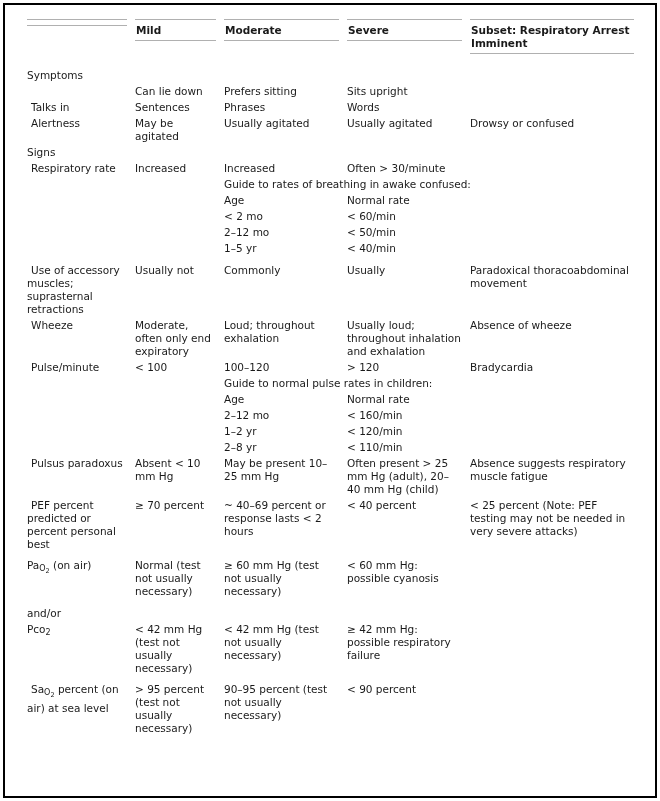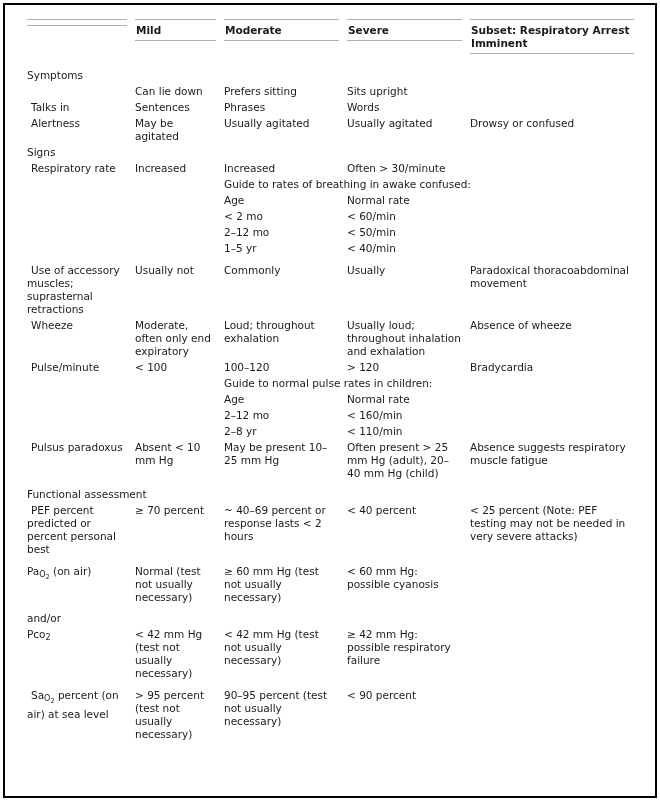--- a/index.html
+++ b/index.html
@@ -190,33 +190,37 @@
         <tr>
           <td></td>
           <td></td>
           <td>2–12 mo</td>
           <td>&lt; 160/min</td>
           <td></td>
         </tr>
         <tr>
           <td></td>
           <td></td>
+          <td>1–2 yr</td>
+          <td>&lt; 120/min</td>
+          <td></td>
+        </tr>
+        <tr>
+          <td></td>
+          <td></td>
           <td>2–8 yr</td>
           <td>&lt; 110/min</td>
           <td></td>
         </tr>
         <tr>
           <td class="indent">Pulsus paradoxus</td>
           <td>Absent &lt; 10 mm Hg</td>
           <td>May be present 10–25 mm Hg</td>
           <td>Often present &gt; 25 mm Hg (adult), 20–40 mm Hg (child)</td>
           <td>Absence suggests respiratory muscle fatigue</td>
-        </tr>
-        <tr class="gap">
-          <td class="section" colspan="5">Functional assessment</td>
         </tr>
         <tr>
           <td class="indent">PEF percent predicted or percent personal best</td>
           <td>≥ 70 percent</td>
           <td>~ 40–69 percent or response lasts &lt; 2 hours</td>
           <td>&lt; 40 percent</td>
           <td>&lt; 25 percent (Note: PEF testing may not be needed in very severe attacks)</td>
         </tr>
         <tr class="gap">
           <td><span>Pa</span><span class="s1">O</span><span class="s2">2</span><span> (on air)</span></td>

